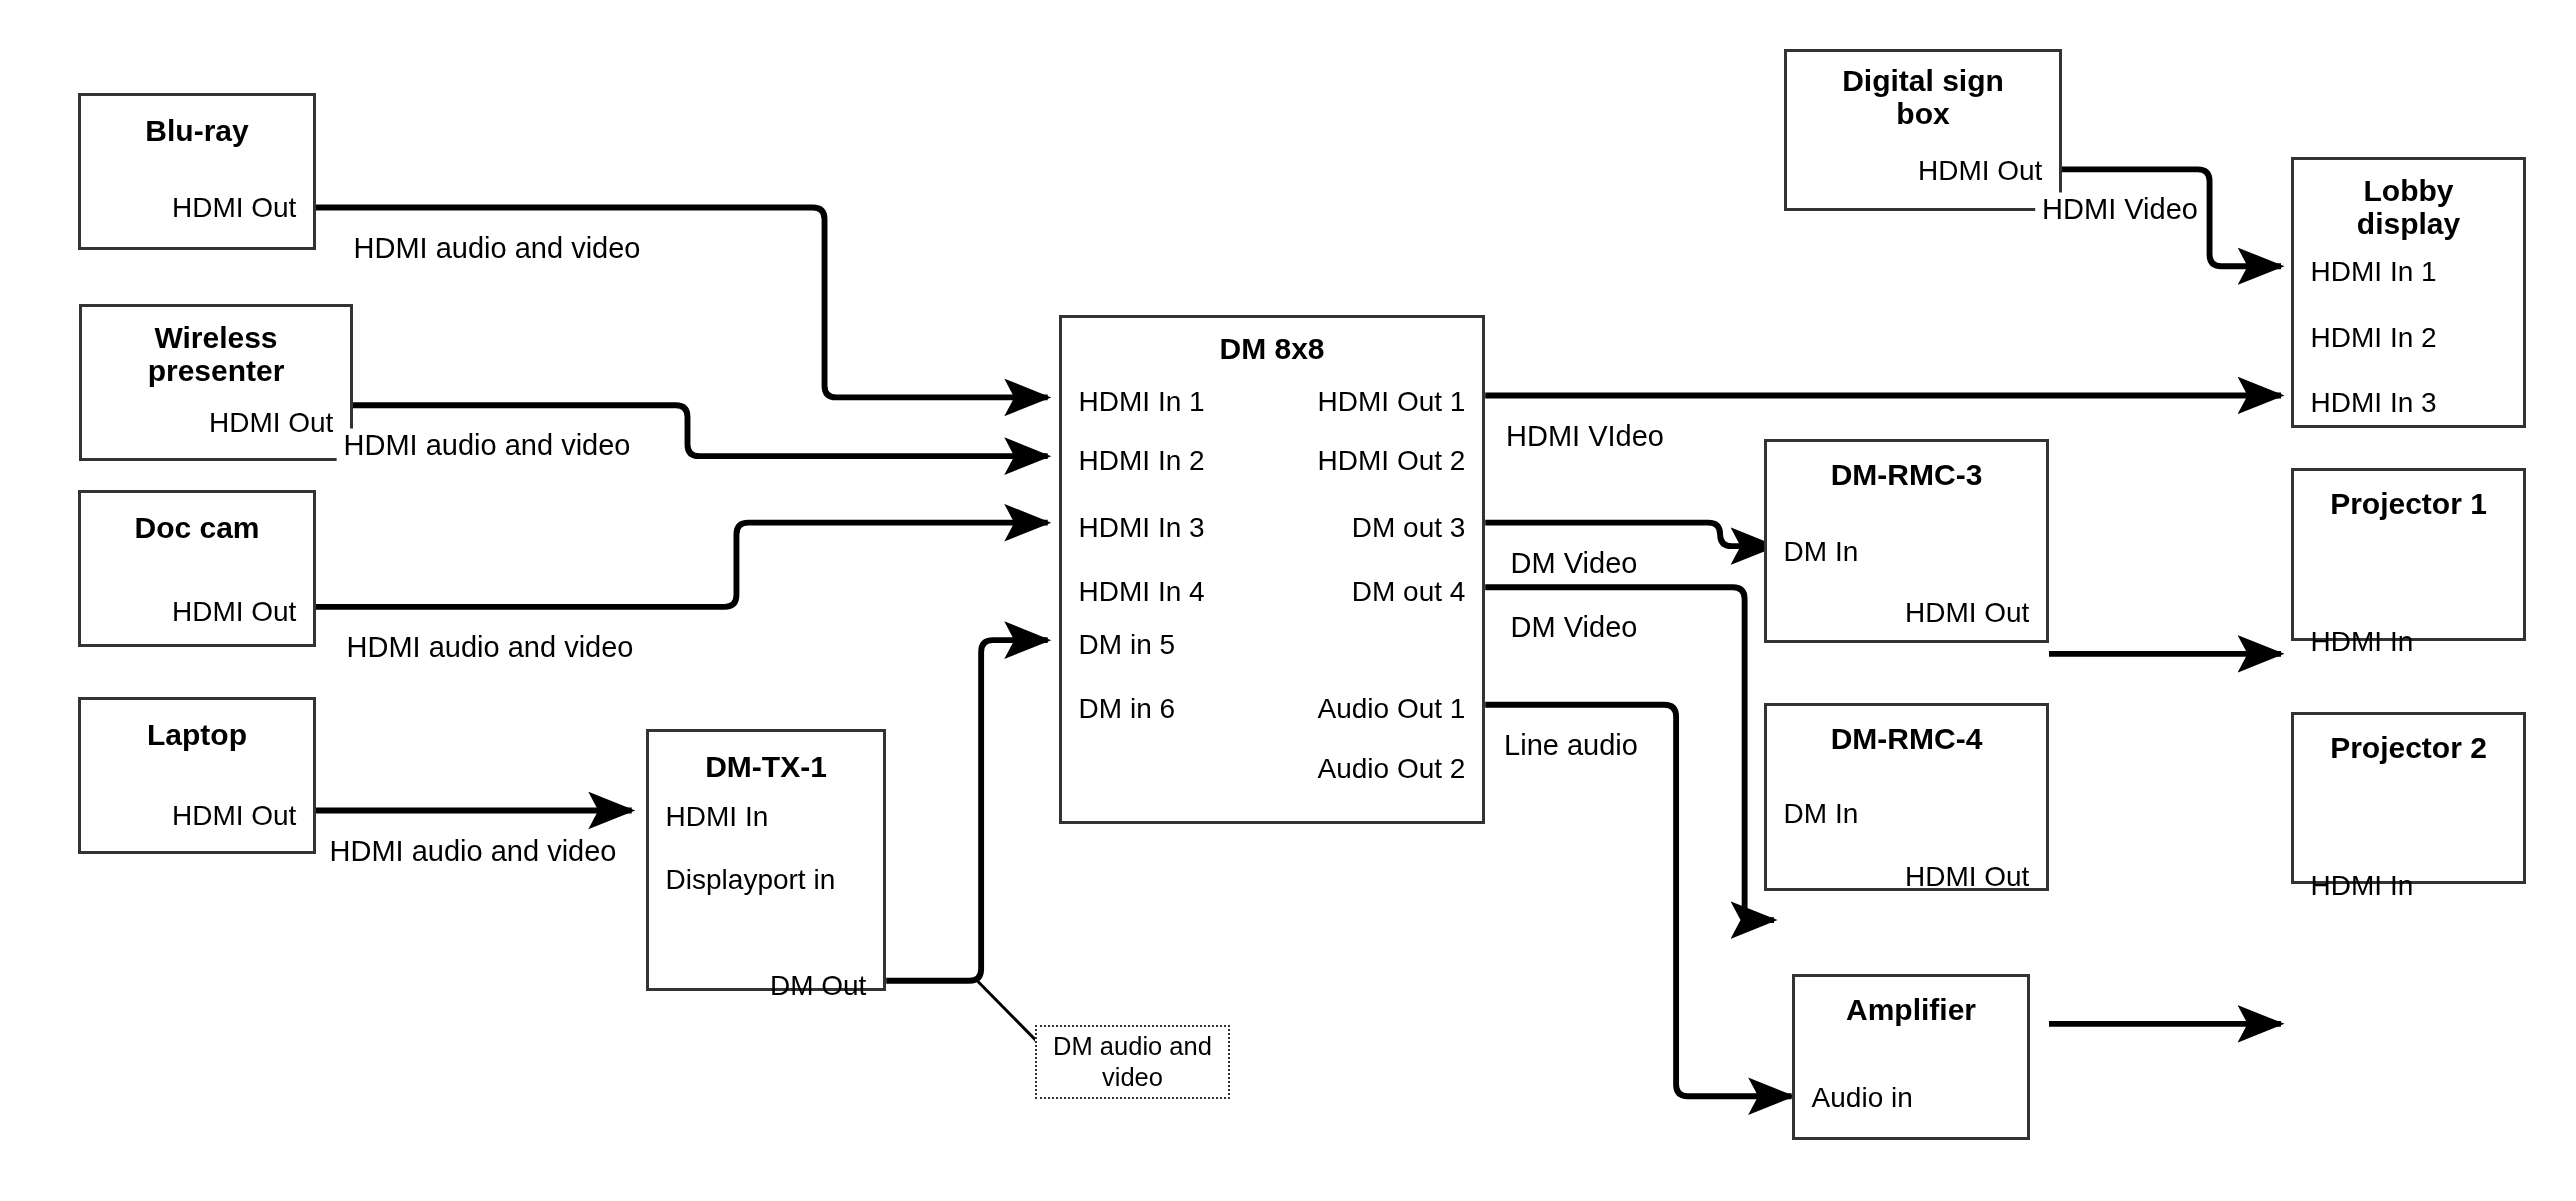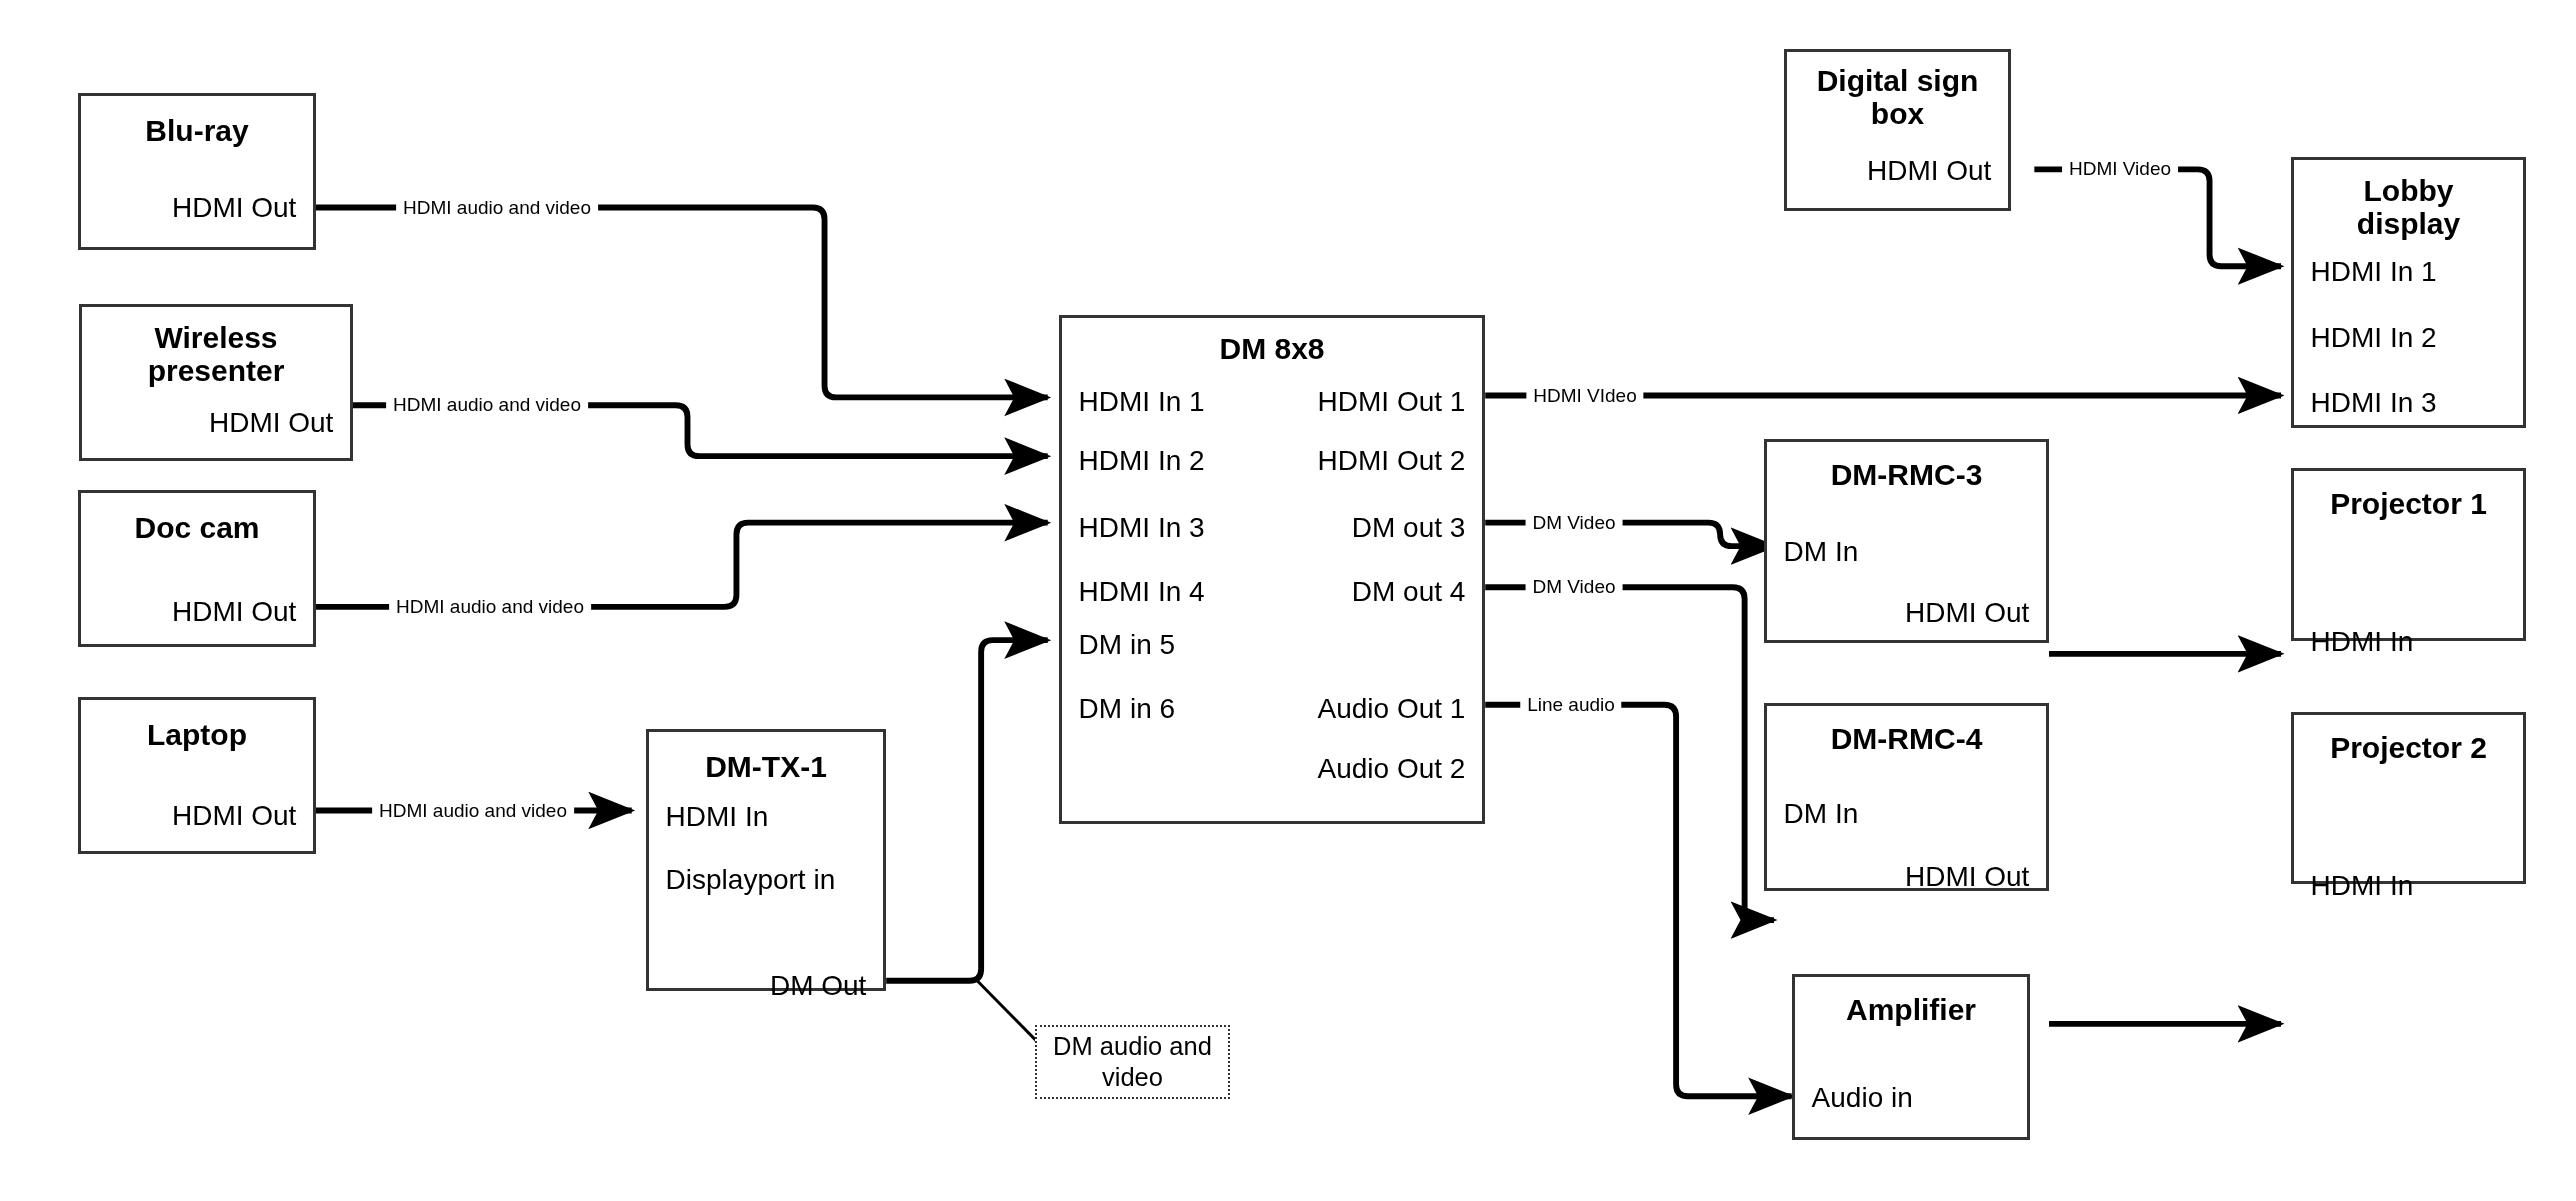--- a/index.html
+++ b/index.html
@@ -4,21 +4,21 @@
 <style>
   html,body{margin:0;padding:0;background:#ffffff;}
   body{width:2576px;height:1201px;font-family:"Liberation Sans",sans-serif;overflow:hidden;}
   #stage{position:relative;width:2576px;height:1201px;background:#fff;}
   svg.wires{position:absolute;left:0;top:0;width:2576px;height:1201px;}
   .node{position:absolute;box-sizing:border-box;border:3.9px solid #333333;background:#ffffff;}
   .ntitle{font-weight:bold;font-size:30px;color:#000;text-align:center;line-height:1.12;}
   .port{position:absolute;font-size:28px;color:#000;white-space:nowrap;}
   .port.l{left:16.6px;}
   .port.r{right:16.6px;}
-  .elabel{position:absolute;font-size:19px;color:#000;white-space:nowrap;background:#fff;padding:0 6.9px;transform:translate(-50%,-50%);}
+  .elabel{position:absolute;font-size:29px;color:#000;white-space:nowrap;background:#fff;padding:0 6.9px;transform:translate(-50%,-50%);margin-top:40px;}
   .callout{position:absolute;box-sizing:border-box;border:2.9px dotted #333;background:#fff;
            font-size:25.5px;color:#000;text-align:center;display:flex;align-items:center;
            justify-content:center;line-height:1.2;}
 </style>
 </head>
 <body>
 
 <div id="stage">
 
   <svg class="wires" viewBox="0 0 2631 1227" xmlns="http://www.w3.org/2000/svg">
@@ -92,21 +92,21 @@
     <div class="port l" style="top:311px;">DM in 5</div>
     <div class="port l" style="top:375px;">DM in 6</div>
     <div class="port r" style="top:68px;">HDMI Out 1</div>
     <div class="port r" style="top:127px;">HDMI Out 2</div>
     <div class="port r" style="top:194px;">DM out 3</div>
     <div class="port r" style="top:258px;">DM out 4</div>
     <div class="port r" style="top:375px;">Audio Out 1</div>
     <div class="port r" style="top:435px;">Audio Out 2</div>
   </div>
 
-  <div class="node" style="left:1784px;top:49px;width:227px;height:162px;">
+  <div class="node" style="left:1784px;top:49px;width:278px;height:162px;">
     <div class="ntitle" style="margin-top:11.7px;">Digital sign</div>
     <div class="ntitle">box</div>
     <div class="port r" style="top:103px;">HDMI Out</div>
   </div>
 
   <div class="node" style="left:2291px;top:157px;width:235px;height:271px;">
     <div class="ntitle" style="margin-top:13.7px;">Lobby</div>
     <div class="ntitle">display</div>
     <div class="port l" style="top:96px;">HDMI In 1</div>
     <div class="port l" style="top:162px;">HDMI In 2</div>

